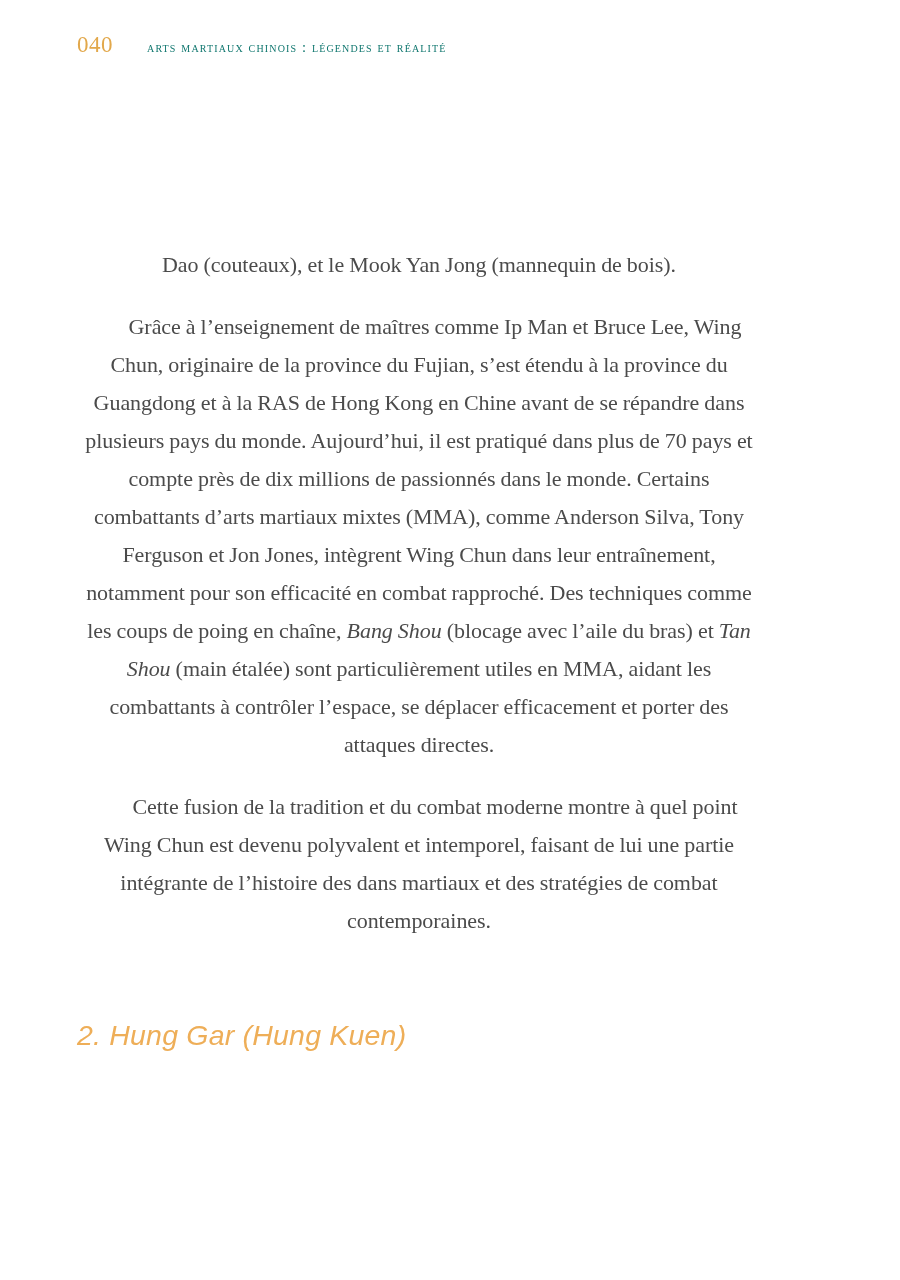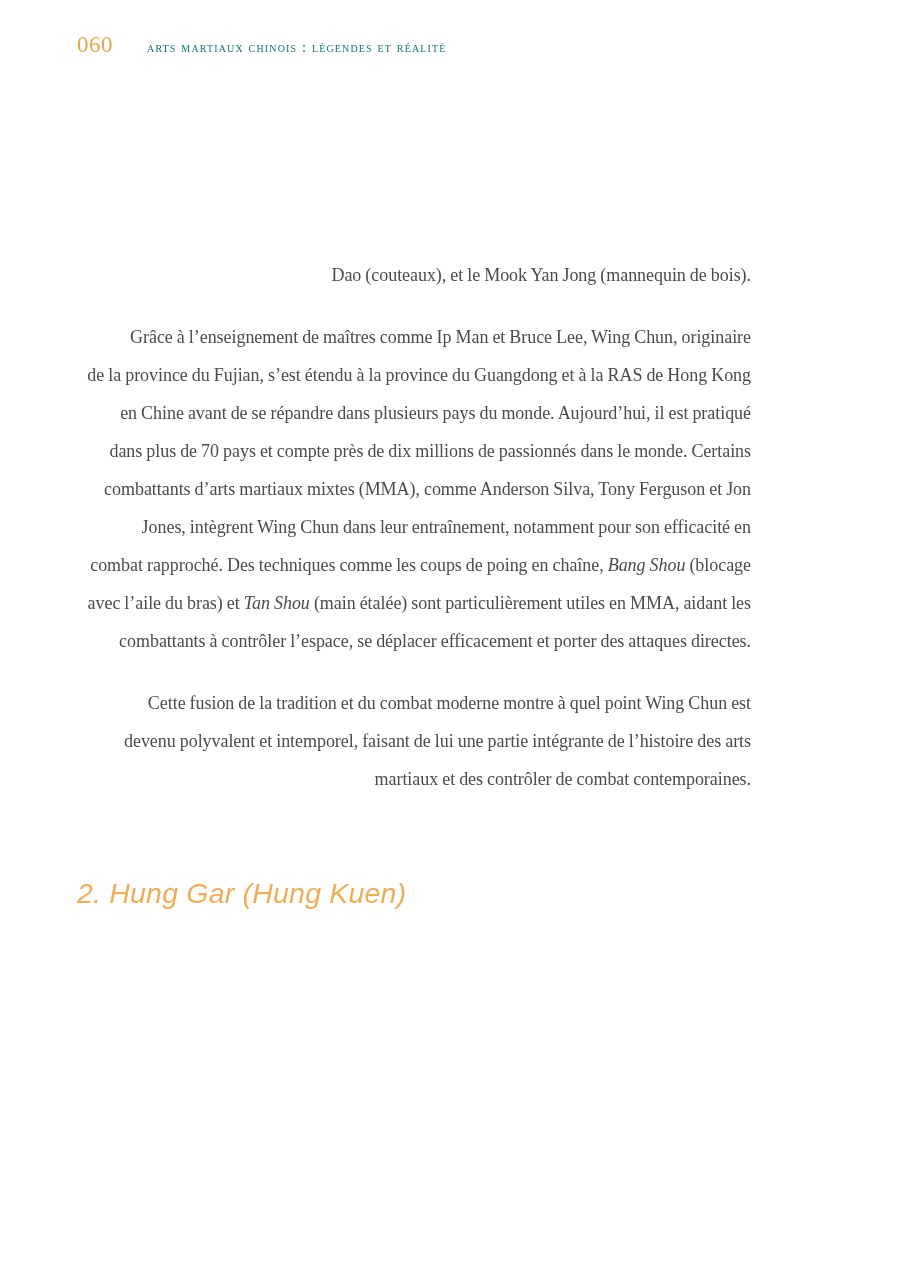--- a/index.html
+++ b/index.html
@@ -54,26 +54,26 @@
 
   
   .content {
     position: absolute;
     top: 246px;
     left: 77px;
     width: 684px;
   }
 
   p.body-par {
-    margin: 10px;
+    margin: 0;
     font-family: "Liberation Serif", "DejaVu Serif", serif;
-    font-size: 18px;
+    font-size: 22px;
     line-height: 38px;
     color: #4b4b4b;
-    text-align: right;
+    text-align: center;
     letter-spacing: -0.05px;
     word-spacing: -0.4px;
     hyphens: none;
   }
 
   p.body-par + p.body-par {
     margin-top: 24px;
   }
 
   p.indented {
@@ -101,31 +101,31 @@
     margin-top: 78px;
     margin-bottom: 28px;
   }
 </style>
 </head>
 <body>
 
 <div class="page">
 
   <div class="running-header">
-    <span class="folio">060</span>
+    <span class="folio">040</span>
     <span class="header-title">Arts Martiaux Chinois : Légendes et Réalité</span>
   </div>
 
   <div class="content">
 
     <p class="body-par">Dao (couteaux), et le Mook Yan Jong (mannequin de bois).</p>
 
     <p class="body-par indented"><span>Grâce à l’enseignement de maîtres comme Ip Man et Bruce Lee, Wing Chun, originaire de la province du Fujian, s’est étendu à la province du Guangdong et à la RAS de Hong Kong en Chine avant de se répandre dans plusieurs pays du monde. Aujourd’hui, il est pratiqué dans plus de 70 pays et compte près de dix millions de passionnés dans le monde. Certains combattants d’arts martiaux mixtes (MMA), comme Anderson Silva, Tony Ferguson et Jon Jones, intègrent Wing Chun dans leur entraînement, notamment pour son efficacité en combat rapproché. Des techniques comme les coups de poing en chaîne, </span><em class="term">Bang Shou</em><span> (blocage avec l’aile du bras) et </span><em class="term">Tan Shou</em><span> (main étalée) sont particulièrement utiles en MMA, aidant les combattants à contrôler l’espace, se déplacer efficacement et porter des attaques directes.</span></p>
 
-    <p class="body-par indented">Cette fusion de la tradition et du combat moderne montre à quel point Wing Chun est devenu polyvalent et intemporel, faisant de lui une partie intégrante de l’histoire des arts martiaux et des contrôler de combat contemporaines.</p>
+    <p class="body-par indented">Cette fusion de la tradition et du combat moderne montre à quel point Wing Chun est devenu polyvalent et intemporel, faisant de lui une partie intégrante de l’histoire des dans martiaux et des stratégies de combat contemporaines.</p>
 
     <div class="heading-block">
       <h2 class="section-heading">2. Hung Gar (Hung Kuen)</h2>
     </div>
 
 
   </div>
 
 </div>
 

